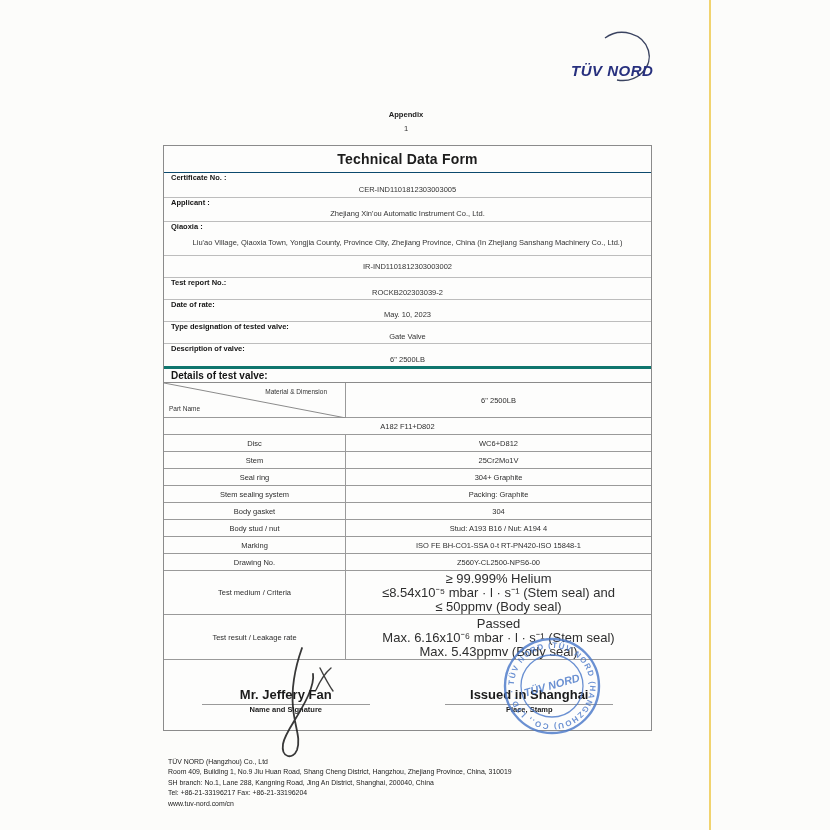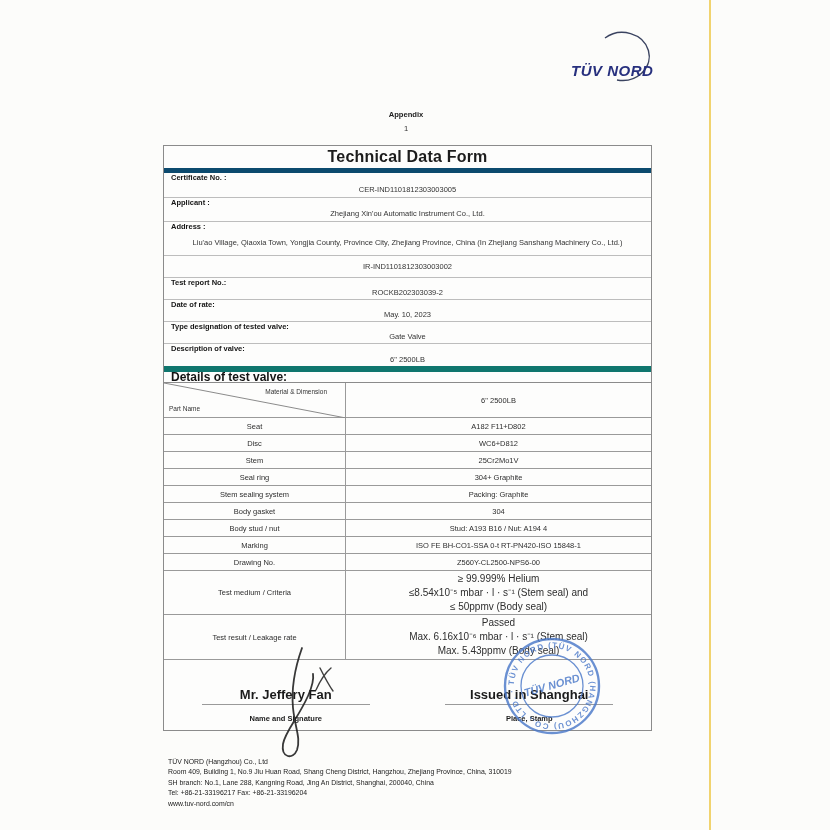--- a/index.html
+++ b/index.html
@@ -30,65 +30,65 @@
   .appendix-label { font-size:7.6px; font-weight:bold; color:#222; }
   .appendix-num { font-size:7.6px; color:#333; margin-top:5px; }
 
   
   .form-box {
     position:absolute; left:163px; top:145px; width:489px;
     border:1px solid #8b8b8b; background:rgba(255,255,255,0.35);
   }
   .title-row {
     height:27px; display:flex; align-items:center; justify-content:center;
-    border-bottom:5px solid #0c4a6e;
-    font-size:16px; font-weight:bold; color:#1c1c1c; letter-spacing:0.2px;
+    border-bottom:1px solid #0c4a6e;
+    font-size:14px; font-weight:bold; color:#1c1c1c; letter-spacing:0.2px;
   }
   .field-row { display:flex; border-bottom:1px solid #bdbdbd;flex-direction:column; }
   .field-row:last-of-type {}
   .field-label {
     width:148px; padding-left:7px; display:flex; align-items:center;
     font-size:7.5px; font-weight:bold; color:#141414;
   }
   .field-value {
     flex:1; display:flex; align-items:center; justify-content:center;
     font-size:7.5px; color:#333; line-height:1.55; padding:0 28px;
   }
 
   .details-heading {
-    height:17px; border-top:6px solid #0f766e; border-bottom:1px solid #8b8b8b;
+    height:17px; border-top:3px solid #0f766e; border-bottom:1px solid #8b8b8b;
     display:flex; align-items:center; padding-left:7px;
-    font-size:12px; font-weight:bold; color:#141414;
+    font-size:10px; font-weight:bold; color:#141414;
   }
 
   .dt-row { display:flex; border-bottom:1px solid #9a9a9a; }
   .dt-left {
     width:182px; border-right:1px solid #9a9a9a;
     display:flex; align-items:center; justify-content:center;
     font-size:7.5px; color:#2e2e2e; text-align:center;
   }
   .dt-right {
     flex:1; display:flex; align-items:center; justify-content:center;
     font-size:7.5px; color:#2e2e2e; text-align:center;
   }
   .dt-header { height:35px; }
   .diag-cell { position:relative; }
   .diag-cell svg { position:absolute; left:0; top:0; }
   .diag-top { position:absolute; right:18px; top:5px; font-size:6.5px; color:#333; }
   .diag-bottom { position:absolute; left:5px; bottom:5px; font-size:6.5px; color:#333; }
   .dt-data { height:17px; }
   .multi { height:44px; }
   .multi2 { height:45px; }
-  .multi .dt-right, .multi2 .dt-right { flex-direction:column; justify-content:center; line-height:14px; font-size:10px; }
+  .multi .dt-right, .multi2 .dt-right { flex-direction:column; justify-content:flex-end; line-height:14px; font-size:13px; }
 
   .sig-row { display:flex; height:70px; }
   .sig-col { flex:1; display:flex; flex-direction:column; align-items:center; }
   .sig-name { margin-top:27px; font-size:13px; font-weight:bold; color:#1b1b1b; }
   .sig-line { width:168px; border-bottom:1px solid #9a9a9a; margin-top:2px; }
-  .sig-caption { margin-top:9px; font-size:7.5px; font-weight:bold; color:#1b1b1b; }
+  .sig-caption { margin-top:0; font-size:7.5px; font-weight:bold; color:#1b1b1b; }
 
   
   .signature-ink { position:absolute; left:250px; top:638px; pointer-events:none; }
   .stamp { position:absolute; left:492px; top:626px; width:120px; height:120px; opacity:0.82; pointer-events:none; }
 
   
   .footer { position:absolute; left:168px; top:757px; width:500px; font-size:6.9px; color:#222; }
   .footer div { line-height:10.4px; white-space:nowrap; }
 </style>
 </head>
@@ -116,21 +116,21 @@
 
     <div class="field-row" style="height:25px">
       <div class="field-label">Certificate No. :</div>
       <div class="field-value">CER-IND1101812303003005</div>
     </div>
     <div class="field-row" style="height:24px">
       <div class="field-label">Applicant :</div>
       <div class="field-value">Zhejiang Xin'ou Automatic Instrument Co., Ltd.</div>
     </div>
     <div class="field-row" style="height:34px">
-      <div class="field-label">Address :</div>
+      <div class="field-label">Qiaoxia :</div>
       <div class="field-value">Liu'ao Village, Qiaoxia Town, Yongjia County, Province City, Zhejiang Province, China (In Zhejiang Sanshang Machinery Co., Ltd.)</div>
     </div>
     <div class="field-row" style="height:22px">
       <div class="field-value">IR-IND1101812303003002</div>
     </div>
     <div class="field-row" style="height:22px">
       <div class="field-label">Test report No.:</div>
       <div class="field-value">ROCKB202303039-2</div>
     </div>
     <div class="field-row" style="height:22px">
@@ -153,21 +153,20 @@
         <svg width="182" height="35" viewBox="0 0 182 35">
           <line x1="0" y1="0" x2="182" y2="35" stroke="#8b8b8b" stroke-width="1"></line>
         </svg>
         <span class="diag-top">Material &amp; Dimension</span>
         <span class="diag-bottom">Part Name</span>
       </div>
       <div class="dt-right">6" 2500LB</div>
     </div>
 
     <div class="dt-row dt-data">
-      <div class="dt-left">Seat</div>
       <div class="dt-right">A182 F11+D802</div>
     </div>
     <div class="dt-row dt-data">
       <div class="dt-left">Disc</div>
       <div class="dt-right">WC6+D812</div>
     </div>
     <div class="dt-row dt-data">
       <div class="dt-left">Stem</div>
       <div class="dt-right">25Cr2Mo1V</div>
     </div>

